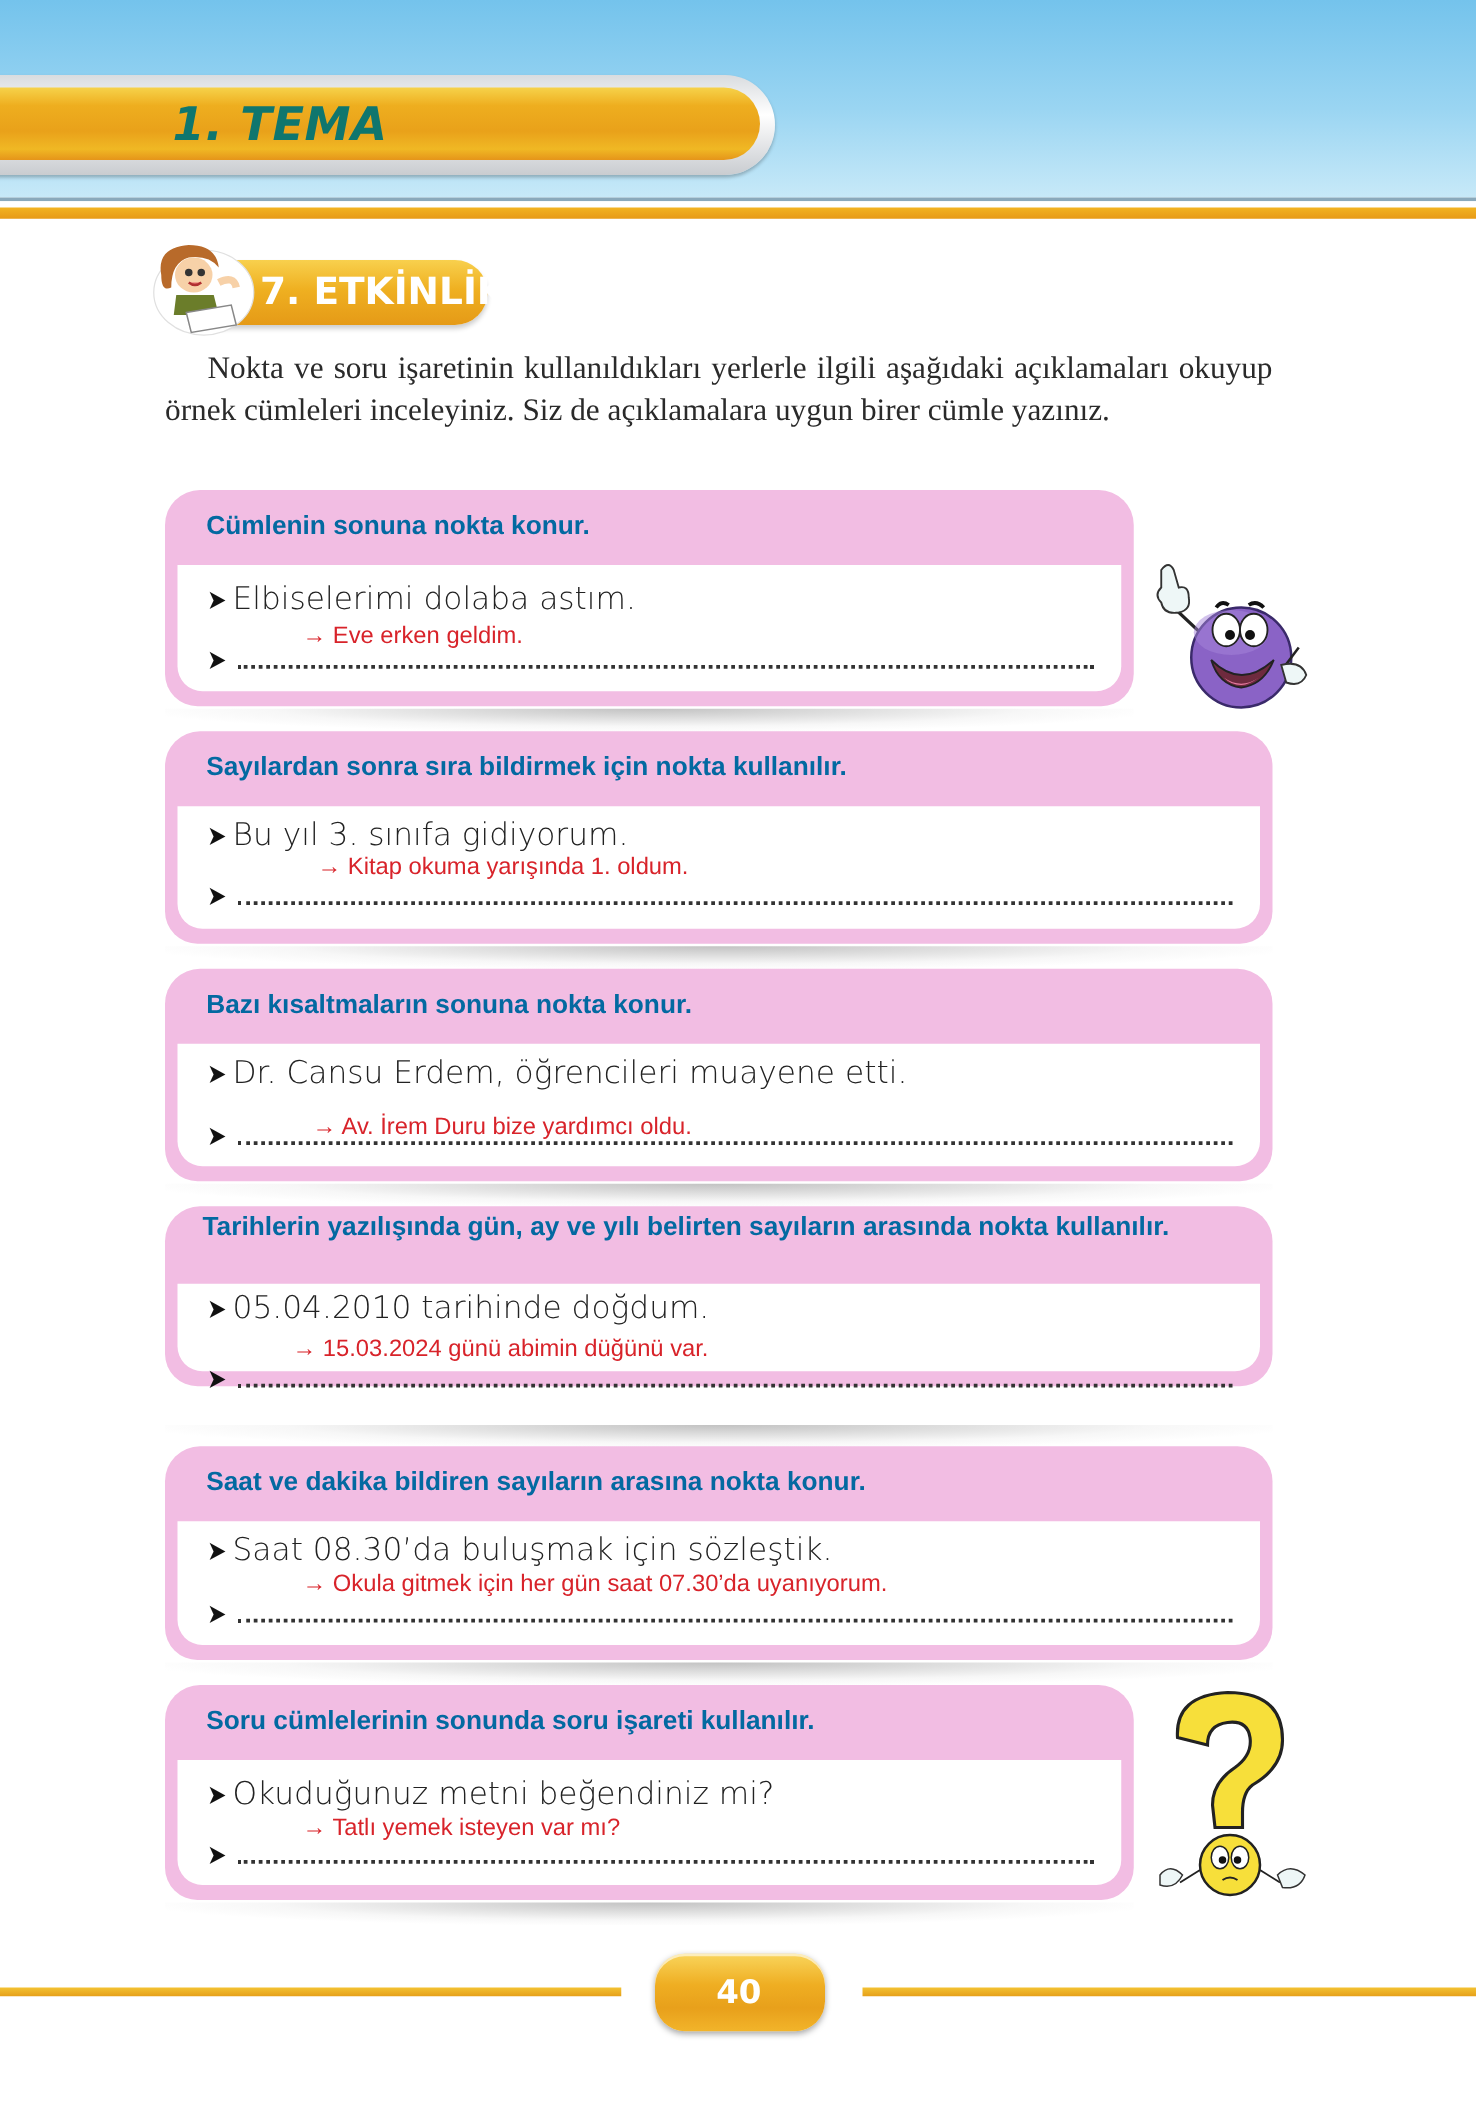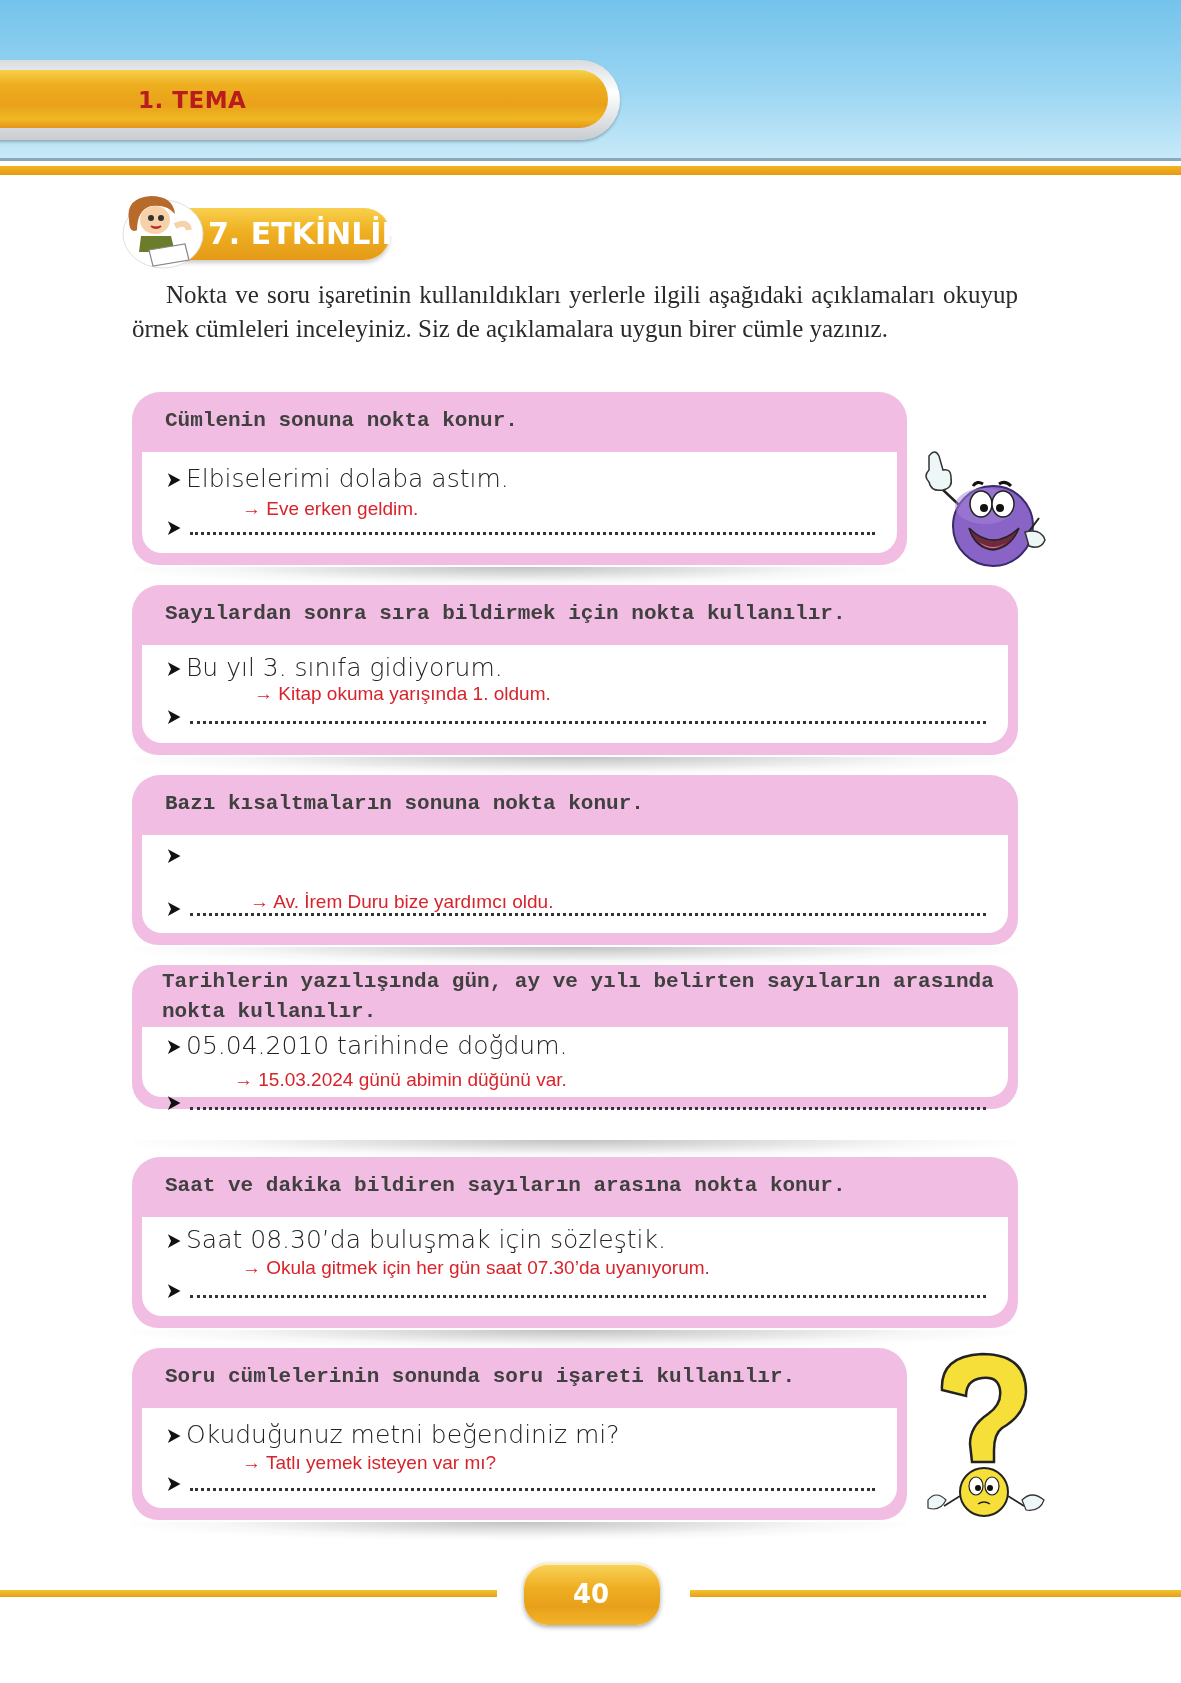--- a/index.html
+++ b/index.html
@@ -24,22 +24,23 @@
     background: linear-gradient(180deg, #d9dcdf 0%, #ffffff 40%, #c9ccd0 100%);
     box-shadow: 0 2px 3px rgba(0,0,0,0.25);
   }
   .tema-bar {
     position: absolute; left: -40px; top: 70px; width: 648px; height: 58px;
     border-radius: 0 30px 30px 0;
     background: linear-gradient(180deg, #f6d24a 0%, #eeae1f 25%, #e9a11a 60%, #f0b824 85%, #e5951a 100%);
   }
   .tema-title {
     position: absolute; left: 138px; top: 80px; height: 40px; line-height: 40px;
-    color: #b91c1c; font-weight: bold; font-size: 23px; letter-spacing: 0.5px;
+    color: #0f766e; font-weight: bold; font-size: 37px; letter-spacing: 0.5px;
     font-family: "DejaVu Sans", sans-serif;
+    font-style: italic;
   }
   .etk-badge {
     position: absolute; left: 170px; top: 208px; width: 220px; height: 52px;
     border-radius: 0 26px 26px 0;
     background: linear-gradient(180deg, #f8d04d 0%, #efb021 45%, #e59a17 100%);
     box-shadow: 0 3px 4px rgba(0,0,0,0.2);
   }
   .etk-title {
     position: absolute; left: 208px; top: 214px; height: 40px; line-height: 40px;
     color: #ffffff; font-weight: bold; font-size: 30px;
@@ -52,22 +53,22 @@
   }
   .intro .indent { display: inline-block; width: 34px; }
 
   .rule-box { position: absolute; left: 132px; }
   .rule-box .shell {
     position: absolute; inset: 0;
     background: #f2bde3; border-radius: 28px 28px 26px 26px;
   }
   .rule-box .head {
     position: absolute; left: 33px; top: 14px; right: 20px;
-    font-family: Liberation Mono, monospace; font-size: 21px; line-height: 30px;
-    color: #404040; font-weight: bold;
+    font-family: Liberation Sans, sans-serif; font-size: 21px; line-height: 30px;
+    color: #0369a1; font-weight: bold;
   }
   .rule-box .inner {
     position: absolute; left: 10px; right: 10px; bottom: 12px;
     background: #ffffff; border-radius: 0 0 20px 20px;
   }
   .rule-box .shadow {
     position: absolute; left: 0; right: 0; height: 18px;
     background: radial-gradient(ellipse at center top, rgba(120,120,120,0.45) 0%, rgba(200,200,200,0.15) 55%, rgba(255,255,255,0) 75%);
   }
   .line {
@@ -172,20 +173,21 @@
   </div>
   <div class="shadow" style="top:172px;"></div>
 </div>
 
 <div class="rule-box" style="top:775px; width:886px; height:170px;">
   <div class="shell"></div>
   <div class="head">Bazı kısaltmaların sonuna nokta konur.</div>
   <div class="inner" style="top:60px;">
     <div class="line" style="top:8px;">
       <span class="bullet">➤</span>
+      <span class="example">Dr. Cansu Erdem, öğrencileri muayene etti.</span>
     </div>
     <div class="answer" style="top:56px; left:108px;">→ Av. İrem Duru bize yardımcı oldu.</div>
     <div class="line" style="top:60px;">
       <span class="bullet">➤</span>
       <span class="dots"></span>
     </div>
   </div>
   <div class="shadow" style="top:172px;"></div>
 </div>
 

